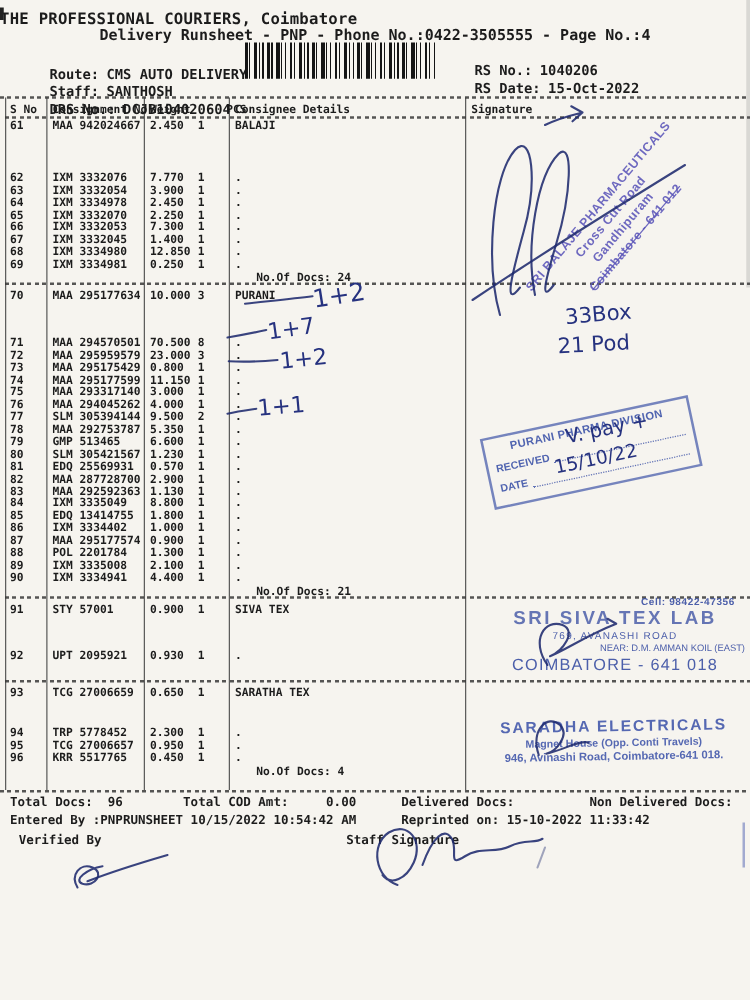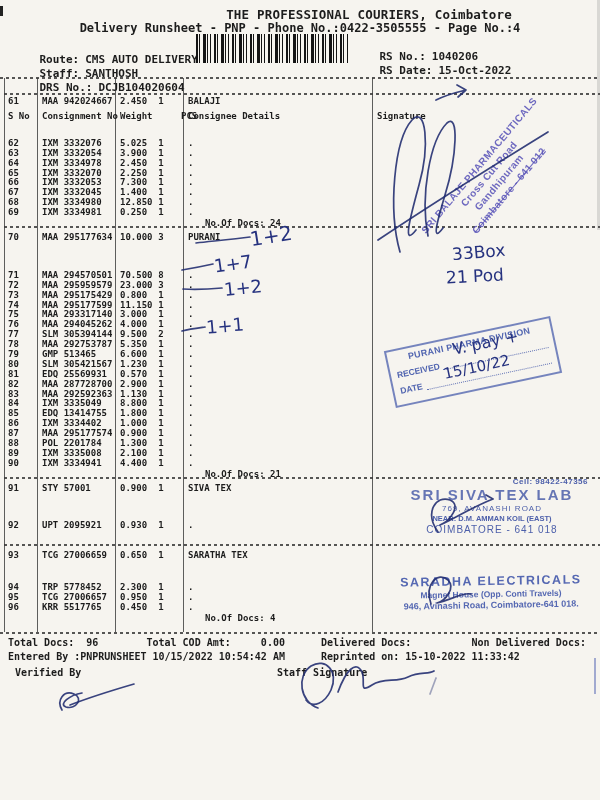--- a/index.html
+++ b/index.html
@@ -4,30 +4,30 @@
 <style>
   html,body{margin:0;padding:0;background:#888;}
   .page{position:relative;width:600px;height:800px;background:#f6f4ef;overflow:hidden;
         font-family:"DejaVu Sans Mono",monospace;color:#1c1c1c;}
   .abs{position:absolute;}
   
   .hline{position:absolute;height:2px;
          background:repeating-linear-gradient(90deg,rgba(40,40,40,.78) 0 3px,transparent 3px 6px);}
   .vline{position:absolute;width:1px;background:rgba(55,55,55,.8);}
   
-  .title{top:7px;left:0;width:512px;text-align:right;font-size:12.5px;font-weight:bold;letter-spacing:.2px;}
+  .title{top:7px;left:0;width:512px;text-align:left;font-size:12.5px;font-weight:bold;letter-spacing:.2px;}
   .subtitle{top:21px;left:0;width:600px;text-align:center;font-size:12px;font-weight:bold;}
   .meta-line{font-size:11px;font-weight:bold;white-space:pre;}
   .meta-line .lab{padding-right:6px;text-align:right;}
   .barcode{left:196px;top:34px;width:152px;height:29px;
     background:repeating-linear-gradient(90deg,#141414 0 2px,transparent 2px 3px,#141414 3px 4px,
       transparent 4px 7px,#141414 7px 10px,transparent 10px 11px,#141414 11px 12px,transparent 12px 14px,
       #141414 14px 15px,transparent 15px 18px);}
   
-  .th{font-size:9px;font-weight:bold;top:83px;margin-top:28px;}
+  .th{font-size:9px;font-weight:bold;top:83px;}
   .tgroup{position:absolute;left:0;width:600px;}
   .trow{position:relative;height:9.9px;font-size:9px;line-height:9px;font-weight:bold;}
   .trow span{position:absolute;top:0;white-space:pre;}
   .c-sno{left:8px;} .c-cn{left:42px;} .c-wt{left:120px;}
   .c-pcs{left:152px;width:18px;text-align:center;} .c-con{left:188px;}
   .g0 .trow:first-child{margin-bottom:32px;}
   .g1 .trow:first-child{margin-bottom:28px;}
   .g2 .trow:first-child{margin-bottom:27px;}
   .g3 .trow:first-child{margin-bottom:22px;}
   .docs{position:relative;height:10px;font-size:9px;font-weight:bold;}
@@ -43,22 +43,22 @@
   .stamp-balaji .strike{text-decoration:line-through;}
   .stamp-purani{left:388px;top:333px;width:170px;height:58px;transform:rotate(-12deg);
     border:2px solid rgba(62,84,168,.7);color:rgba(62,84,168,.9);padding:3px 6px;box-sizing:border-box;}
   .stamp-purani .l1{font-size:9px;font-weight:bold;letter-spacing:.3px;white-space:nowrap;}
   .stamp-purani .fld{display:flex;align-items:flex-end;font-size:8.5px;font-weight:bold;margin-top:6px;}
   .stamp-purani .dotfill{flex:1;border-bottom:1px dotted rgba(62,84,168,.8);margin-left:3px;height:9px;}
   .stamp-siva{left:388px;top:477px;width:208px;color:rgba(52,74,160,.88);}
   .stamp-siva .cell{font-size:8px;font-weight:bold;text-align:right;padding-right:8px;letter-spacing:.5px;}
   .stamp-siva .name{font-size:15px;letter-spacing:2px;font-weight:bold;opacity:.85;}
   .stamp-siva .l3{font-size:8px;letter-spacing:1px;margin-top:1px;}
-  .stamp-siva .l4{font-size:7.5px;font-weight:bold;margin-top:1px;}
-  .stamp-siva .l5{font-size:10px;letter-spacing:1px;margin-top:1px;}
+  .stamp-siva .l4{font-size:7.5px;font-weight:normal;margin-top:1px;text-align:right;}
+  .stamp-siva .l5{font-size:13px;letter-spacing:1px;margin-top:1px;}
   .stamp-saradha{left:385px;top:574px;width:212px;color:rgba(58,80,168,.86);transform:rotate(-1deg);}
   .stamp-saradha .name{font-size:12.5px;font-weight:bold;letter-spacing:1.5px;}
   .stamp-saradha .l2{font-size:8.5px;font-weight:bold;margin-top:1px;}
   .stamp-saradha .l3{font-size:9px;font-weight:bold;margin-top:1px;}
   
   .ink-text{position:absolute;font-family:"DejaVu Sans",sans-serif;color:#26327f;white-space:nowrap;}
   svg.ink{position:absolute;left:0;top:0;pointer-events:none;}
   svg.ink path{fill:none;stroke:#1f2a6e;stroke-width:1.7;stroke-linecap:round;stroke-linejoin:round;opacity:.88;}
   
   .artifact{position:absolute;}
@@ -115,21 +115,21 @@
         <div class="trow">
           <span class="c-sno">61</span>
           <span class="c-cn">MAA 942024667</span>
           <span class="c-wt">2.450</span>
           <span class="c-pcs">1</span>
           <span class="c-con">BALAJI</span>
         </div>
         <div class="trow">
           <span class="c-sno">62</span>
           <span class="c-cn">IXM 3332076</span>
-          <span class="c-wt">5.025</span>
+          <span class="c-wt">7.770</span>
           <span class="c-pcs">1</span>
           <span class="c-con">.</span>
         </div>
         <div class="trow">
           <span class="c-sno">63</span>
           <span class="c-cn">IXM 3332054</span>
           <span class="c-wt">3.900</span>
           <span class="c-pcs">1</span>
           <span class="c-con">.</span>
         </div>

